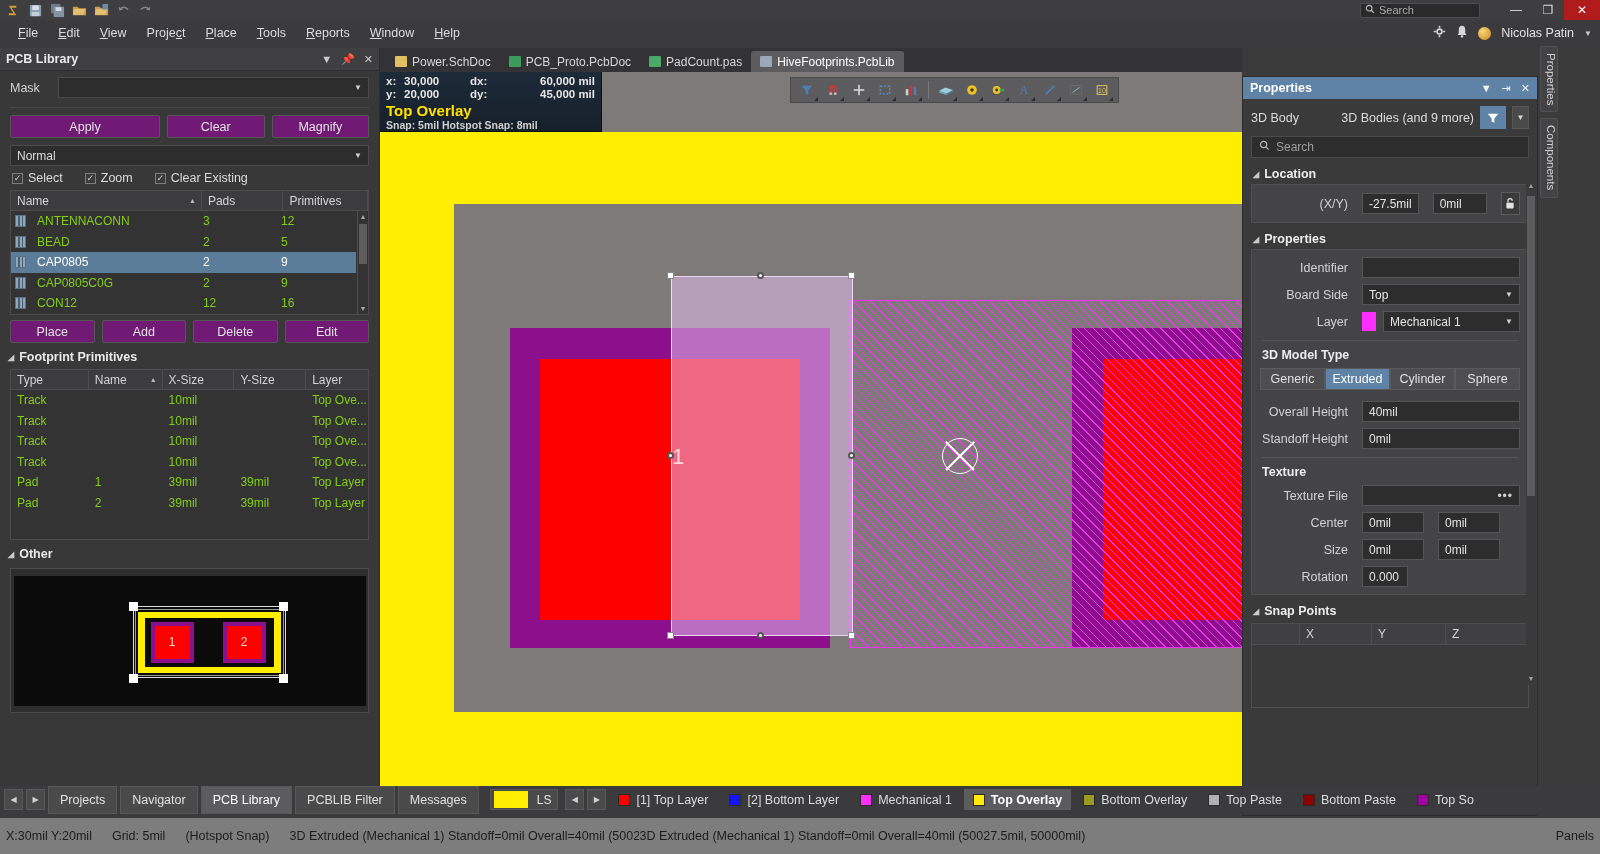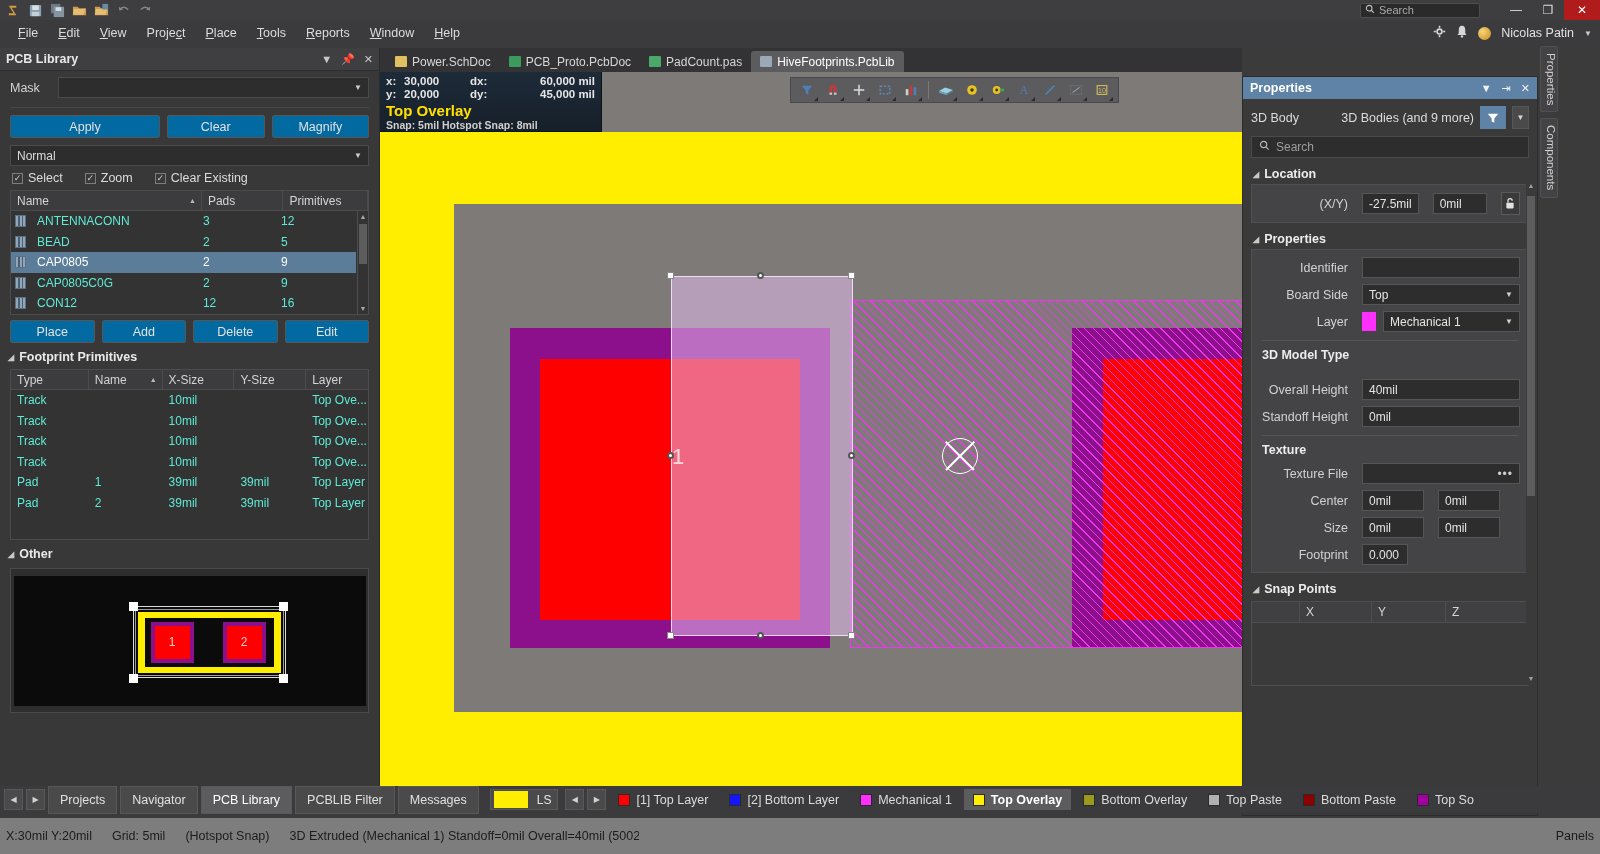--- a/index.html
+++ b/index.html
@@ -61,21 +61,21 @@
     flex:1; height:21px; background:#2d2d2d; border:1px solid #4a4a4a;
     display:flex; align-items:center; padding:0 6px; font-size:12px; color:#dcdcdc;
     position:relative;
   }
   .combo .caret { margin-left:auto; font-size:8px; color:#cfcfcf; }
 
   .hr-sep { height:1px; background:#474747; margin:5px 10px 0 10px; }
 
   .btn-row { display:flex; gap:7px; padding:7px 10px 0 10px; }
   .btn {
-    height:23px; background:#0369a1; border:1px solid #565656; border-radius:2px;
+    height:23px; background:#701a75; border:1px solid #565656; border-radius:2px;
     display:flex; align-items:center; justify-content:center;
     font-size:12.5px; color:#e2e2e2;
   }
   .btn.wide { flex:1.55; }
   .btn.norm { flex:1; }
 
   .normal-combo { margin:7px 10px 0 10px; }
   .chk-row { display:flex; gap:22px; padding:5px 10px 4px 12px; align-items:center; }
   .chk { display:flex; align-items:center; gap:5px; font-size:12.5px; color:#dcdcdc; }
   .chkbox {
@@ -89,21 +89,21 @@
     display:flex; align-items:center; padding-left:10px; font-size:12px; color:#dcdcdc;
   }
 
   .grid-wrap { margin:1px 10px 0 10px; border:1px solid #4c4c4c; background:#333; }
   .ghead { display:flex; height:20px; background:#3c3c3e; border-bottom:1px solid #4c4c4c; }
   .gh {
     display:flex; align-items:center; padding:0 6px; font-size:12px; color:#d4d4d4;
     border-right:1px solid #4c4c4c; position:relative;
   }
   .gh .sortarrow { position:absolute; right:5px; font-size:7px; color:#b9b9b9; }
-  .grow { display:flex; height:20.5px; align-items:center; font-size:12px; color:#5eead4; }
+  .grow { display:flex; height:20.5px; align-items:center; font-size:12px; color:#84cc16; }
   .grow.sel { background:#5b7d99; color:#fff; }
   .gc { padding:0 6px; overflow:hidden; white-space:nowrap; }
   .fp-ico {
     width:11px; height:12px; margin:0 5px 0 4px; flex:none;
     background:linear-gradient(90deg,#8fa6bb 0 26%, #4b5f73 26% 40%, #8fa6bb 40% 66%, #4b5f73 66% 78%, #8fa6bb 78% 100%);
     border:1px solid #5d6f80;
   }
   .vscroll { width:11px; background:#333; border-left:1px solid #4c4c4c;
              position:absolute; right:0; top:0; bottom:0; }
   .vthumb { position:absolute; left:1px; right:1px; background:#5d5d5d; }
@@ -778,20 +778,26 @@
         <span class="fld-lbl">Layer</span>
         <span class="colorchip"></span>
         <span class="fld" style="flex:1;margin-left:-7px">
           <span>Mechanical 1</span>
           <span class="cr">▼</span>
         </span>
       </div>
 
       <div class="rp-hr"></div>
       <div class="sub-ttl">3D Model Type</div>
+      <div class="segbar">
+        <div class="seg">Generic</div>
+        <div class="seg active">Extruded</div>
+        <div class="seg">Cylinder</div>
+        <div class="seg">Sphere</div>
+      </div>
 
       <div style="height:11px"></div>
       <div class="fld-row">
         <span class="fld-lbl">Overall Height</span>
         <span class="fld" style="flex:1">40mil</span>
       </div>
       <div class="fld-row" style="margin-bottom:0">
         <span class="fld-lbl">Standoff Height</span>
         <span class="fld" style="flex:1">0mil</span>
       </div>
@@ -810,21 +816,21 @@
         <span class="fld-lbl">Center</span>
         <span class="fld" style="width:62px">0mil</span>
         <span class="fld" style="width:62px">0mil</span>
       </div>
       <div class="fld-row">
         <span class="fld-lbl">Size</span>
         <span class="fld" style="width:62px">0mil</span>
         <span class="fld" style="width:62px">0mil</span>
       </div>
       <div class="fld-row" style="margin-bottom:0">
-        <span class="fld-lbl">Footprint</span>
+        <span class="fld-lbl">Rotation</span>
         <span class="fld" style="width:46px">0.000</span>
       </div>
     </div>
 
     <div class="rp-sec">
       <span class="tri">◢</span>
       <span>Snap Points</span>
     </div>
     <div class="snap-grid">
       <div class="snap-head">
@@ -898,16 +904,17 @@
       <span class="lsw" style="background:#a000a0"></span>
       <span>Top So</span>
     </div>
   </div>
 
   <div class="statusbar">
     <span class="sb-seg">X:30mil Y:20mil</span>
     <span class="sb-seg">Grid: 5mil</span>
     <span class="sb-seg">(Hotspot Snap)</span>
     <span class="sb-seg" style="max-width:350px">3D Extruded  (Mechanical 1)  Standoff=0mil  Overall=40mil  (50027.5mil, 5000</span>
+    <span class="sb-seg">3D Extruded  (Mechanical 1)  Standoff=0mil  Overall=40mil  (50027.5mil, 50000mil)</span>
     <span class="sb-right">Panels</span>
   </div>
 
 </div>
 
 </body></html>

